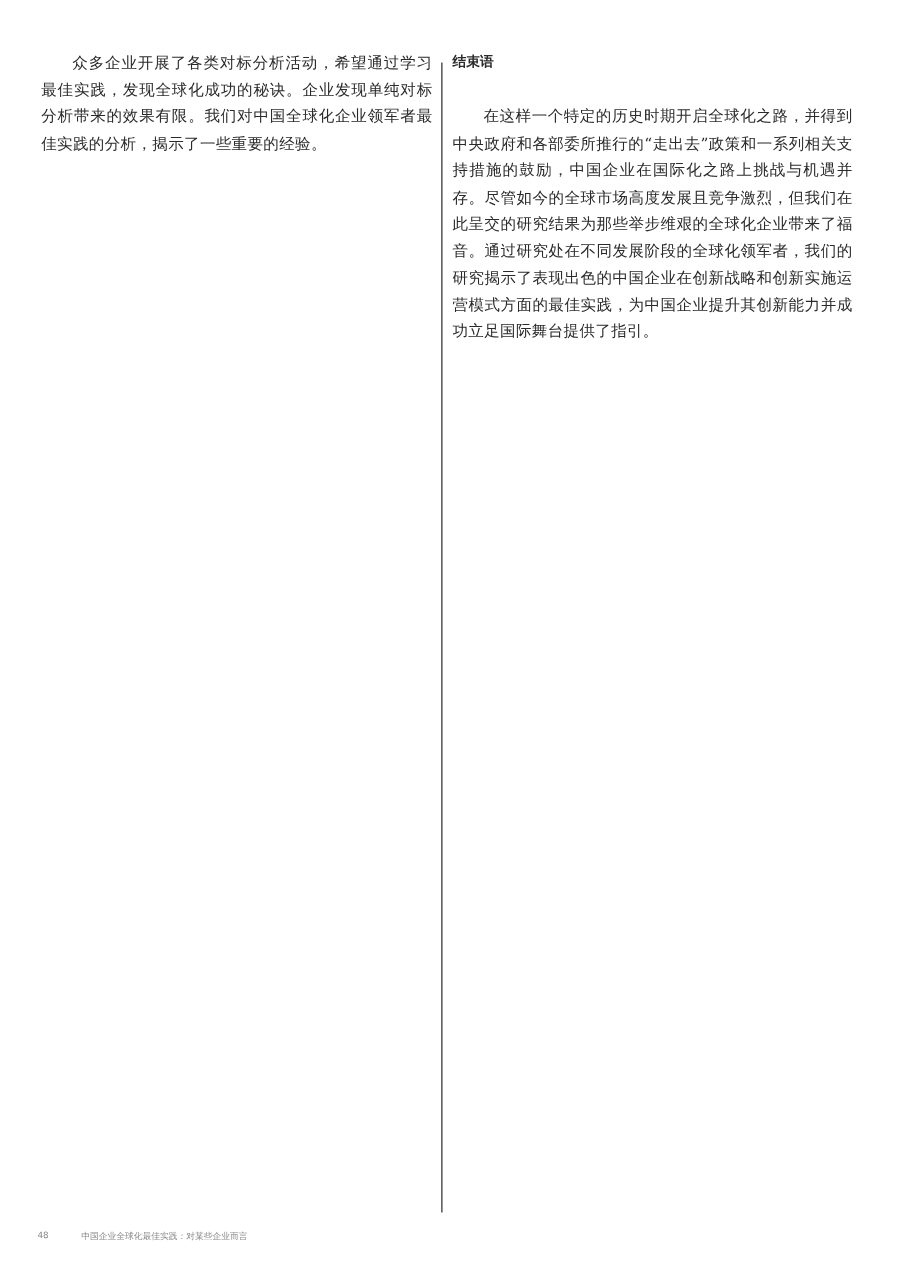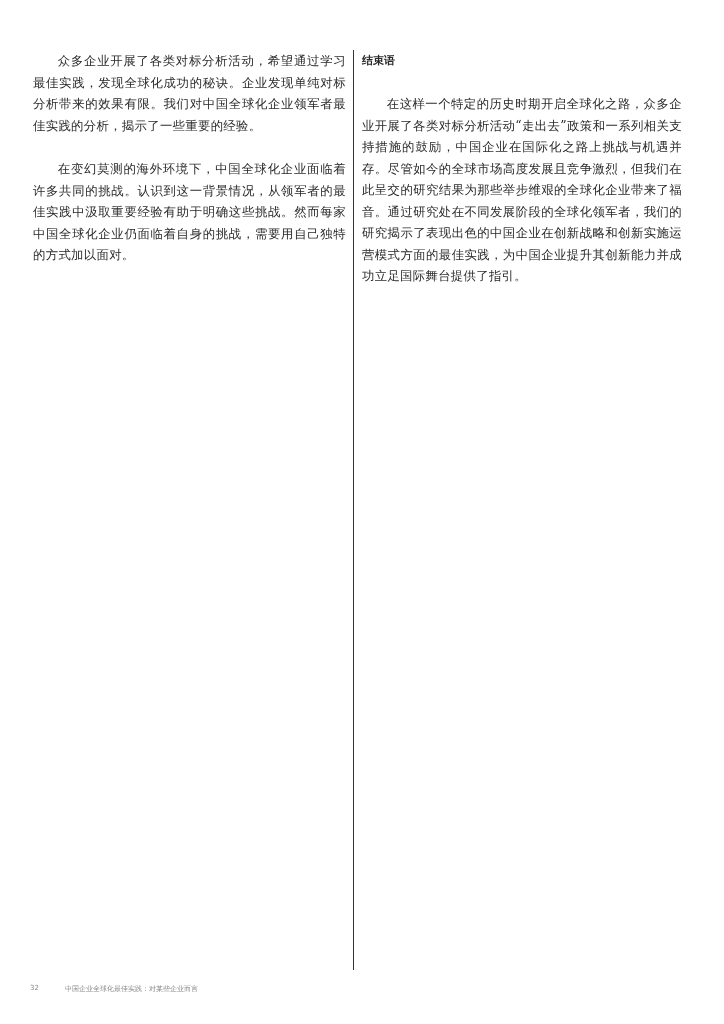--- a/index.html
+++ b/index.html
@@ -1,38 +1,37 @@
 <!DOCTYPE html>
 <html><head>
 <meta charset="utf-8">
 <style>
   html, body { margin:0; padding:0; background:#ffffff; }
   body { width:724px; height:1024px; position:relative; overflow:hidden;
          font-family:"DejaVu Serif", "Liberation Serif", serif; color:#2a2a2a; }
-  .col { position:absolute; top:50px; }
+  .col { position:absolute; top:39px; }
   .col-left { left:33px; width:313px; }
   .col-right { left:362px; width:320px; }
   .divider { position:absolute; left:353px; top:50px; width:1px; height:920px; background:#333; }
   .para { font-size:12.4px; line-height:21.5px; margin:0 0 22px 0; text-indent:2em;
           text-align:justify; letter-spacing:0.3px; }
   .heading { font-size:11px; font-weight:bold; margin:0 0 22px 0; line-height:21px; }
   .footer { position:absolute; top:984px; left:30px; font-size:7px; color:#8a8a8a;
             font-family:"DejaVu Sans", sans-serif; display:flex; gap:26px; }
 </style>
 </head>
 <body>
 
 <div class="col col-left">
   <p class="para">众多企业开展了各类对标分析活动，希望通过学习最佳实践，发现全球化成功的秘诀。企业发现单纯对标分析带来的效果有限。我们对中国全球化企业领军者最佳实践的分析，揭示了一些重要的经验。</p>
-  <p class="para">在变幻莫测的海外环境下，中国全球化企业面临着许多共同的挑战。认识到这一背景情况，从领军者的最佳实践中汲取重要经验有助于明确这些挑战。然而每家中国全球化企业仍面临着自身的挑战，需要用自己独特的方式加以面对。</p>
 </div>
 
 <div class="divider"></div>
 
 <div class="col col-right">
   <div class="heading">结束语</div>
-  <p class="para">在这样一个特定的历史时期开启全球化之路，众多企业开展了各类对标分析活动“走出去”政策和一系列相关支持措施的鼓励，中国企业在国际化之路上挑战与机遇并存。尽管如今的全球市场高度发展且竞争激烈，但我们在此呈交的研究结果为那些举步维艰的全球化企业带来了福音。通过研究处在不同发展阶段的全球化领军者，我们的研究揭示了表现出色的中国企业在创新战略和创新实施运营模式方面的最佳实践，为中国企业提升其创新能力并成功立足国际舞台提供了指引。</p>
+  <p class="para">在这样一个特定的历史时期开启全球化之路，并得到中央政府和各部委所推行的“走出去”政策和一系列相关支持措施的鼓励，中国企业在国际化之路上挑战与机遇并存。尽管如今的全球市场高度发展且竞争激烈，但我们在此呈交的研究结果为那些举步维艰的全球化企业带来了福音。通过研究处在不同发展阶段的全球化领军者，我们的研究揭示了表现出色的中国企业在创新战略和创新实施运营模式方面的最佳实践，为中国企业提升其创新能力并成功立足国际舞台提供了指引。</p>
 </div>
 
 <div class="footer">
-  <span>32</span>
+  <span>48</span>
   <span>中国企业全球化最佳实践：对某些企业而言</span>
 </div>
 
 </body></html>

